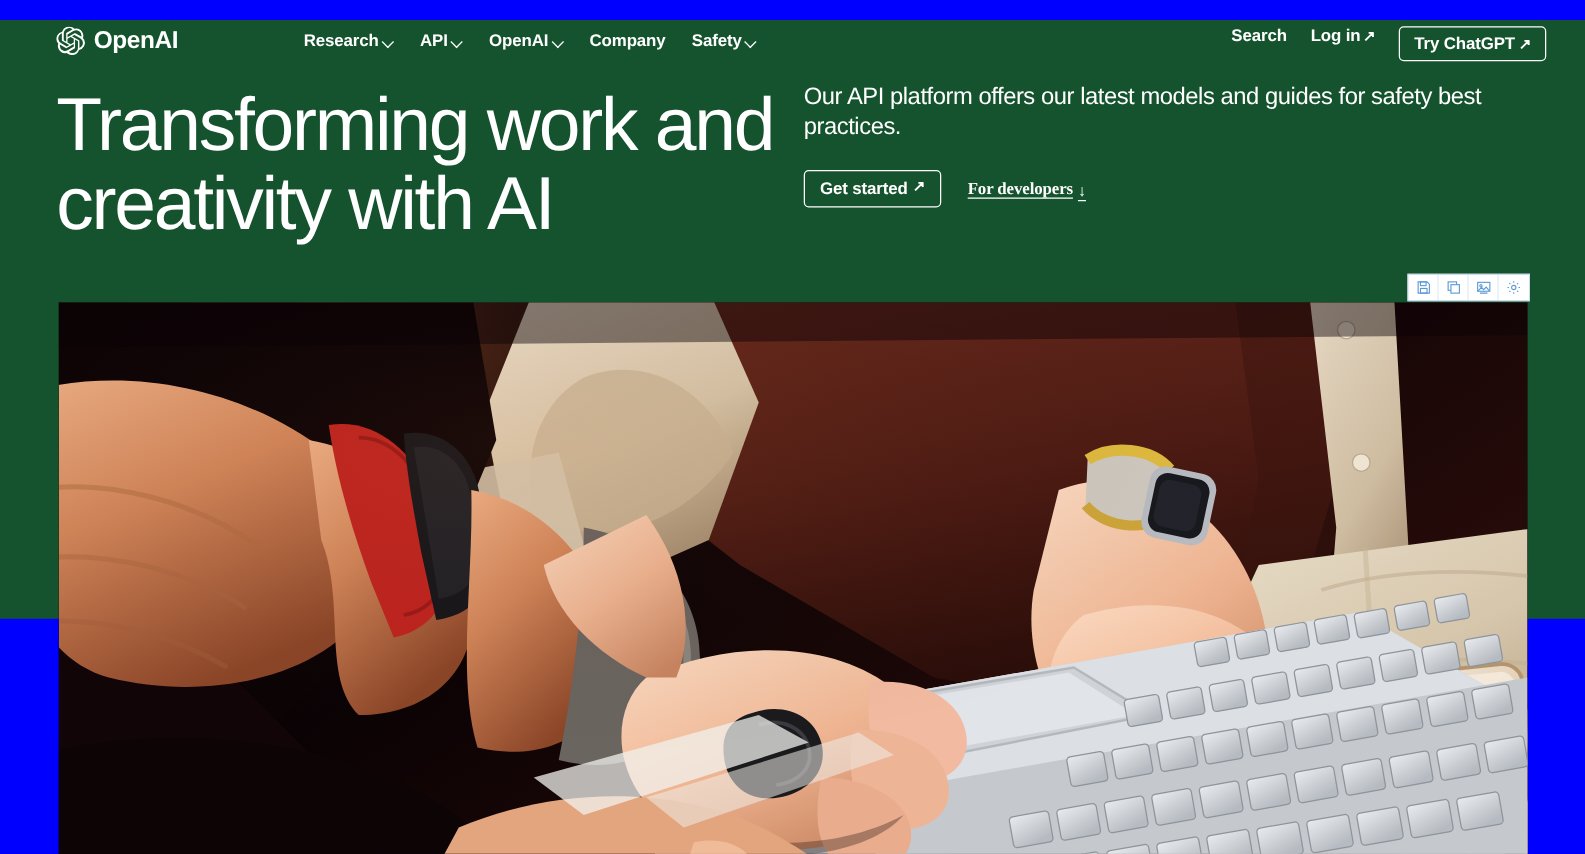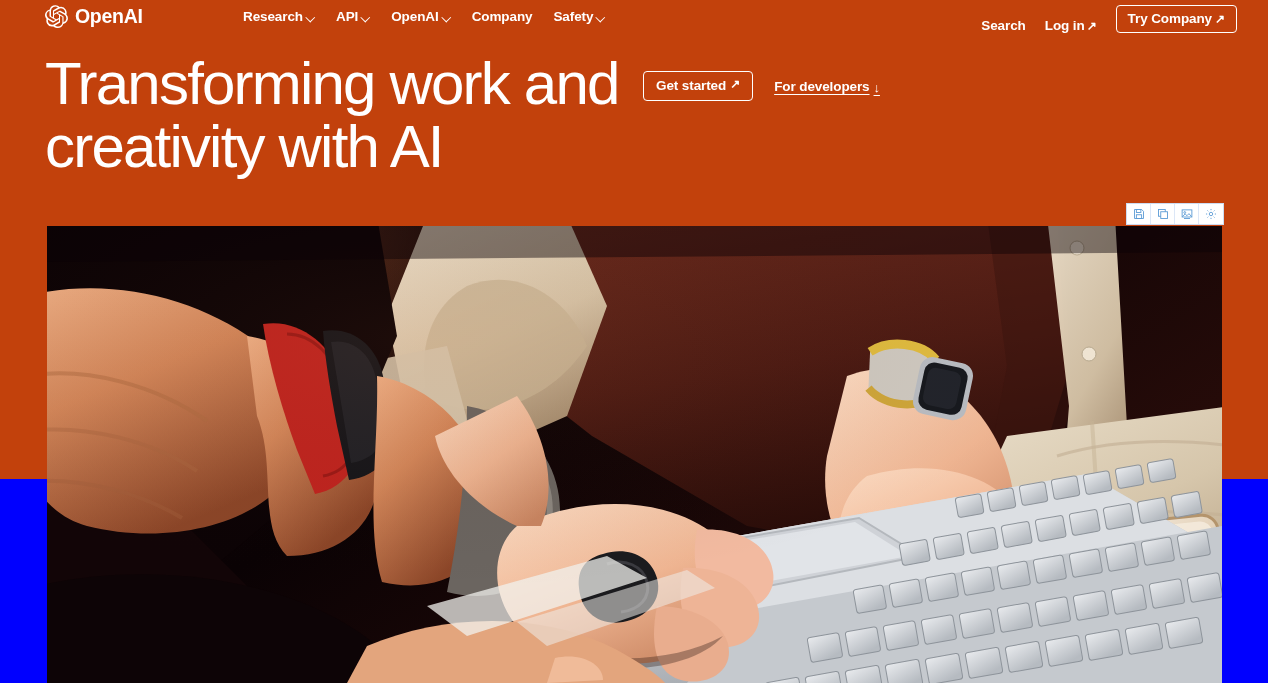--- a/index.html
+++ b/index.html
@@ -9,21 +9,22 @@
     height: 683px;
     overflow: hidden;
     background: #0000ff;
     font-family: "Liberation Sans", sans-serif;
     -webkit-font-smoothing: antialiased;
   }
   .page {
     position: relative;
     width: 1268px;
     height: 479px;
-    background: #c2410c;
+    background: #14532d;
+    margin-top: 16px;
   }
 
   
   .nav {
     position: absolute;
     top: 0; left: 0;
     width: 1268px;
     height: 34px;
     display: flex;
     align-items: center;
@@ -79,21 +80,21 @@
     border-right: 1.4px solid #fff;
     border-bottom: 1.4px solid #fff;
     transform: rotate(45deg);
   }
 
   .nav-right {
     position: absolute;
     right: 31px;
     top: 5px;
     display: flex;
-    align-items: flex-end;
+    align-items: flex-start;
     gap: 19px;
   }
   .nav-link {
     color: #ffffff;
     font-size: 13.5px;
     font-weight: 700;
     letter-spacing: -0.1px;
     cursor: pointer;
     display: flex;
     align-items: center;
@@ -177,20 +178,21 @@
     font-size: 13.5px;
     font-weight: 700;
     letter-spacing: -0.1px;
     text-decoration: underline;
     text-underline-offset: 2.5px;
     cursor: pointer;
     display: flex;
     align-items: flex-end;
     gap: 4px;
     white-space: nowrap;
+    font-family: Liberation Serif, serif;
   }
   .arrow-dn { display: inline-block; font-size: 13px; line-height: 1; }
 
   
   .img-toolbar {
     position: absolute;
     right: 44px;
     top: 203px;
     height: 22px;
     display: flex;
@@ -264,32 +266,33 @@
 
     <div class="nav-right">
       <div class="nav-link">
         <span>Search</span>
       </div>
       <div class="nav-link">
         <span>Log in</span>
         <span class="arrow-ne">↗</span>
       </div>
       <button class="btn-outline">
-        <span>Try Company</span>
+        <span>Try ChatGPT</span>
         <span class="arrow-ne">↗</span>
       </button>
     </div>
   </div>
 
   <h1 class="hero-title">
     <span>Transforming work and</span><br>
     <span>creativity with AI</span>
   </h1>
 
   <div class="hero-right">
+    <p class="hero-sub">Our API platform offers our latest models and guides for safety best practices.</p>
     <div class="hero-actions">
       <button class="btn-hero">
         <span>Get started</span>
         <span class="arrow-ne">↗</span>
       </button>
       <a class="link-underline">
         <span>For developers</span>
         <span class="arrow-dn">↓</span>
       </a>
     </div>

